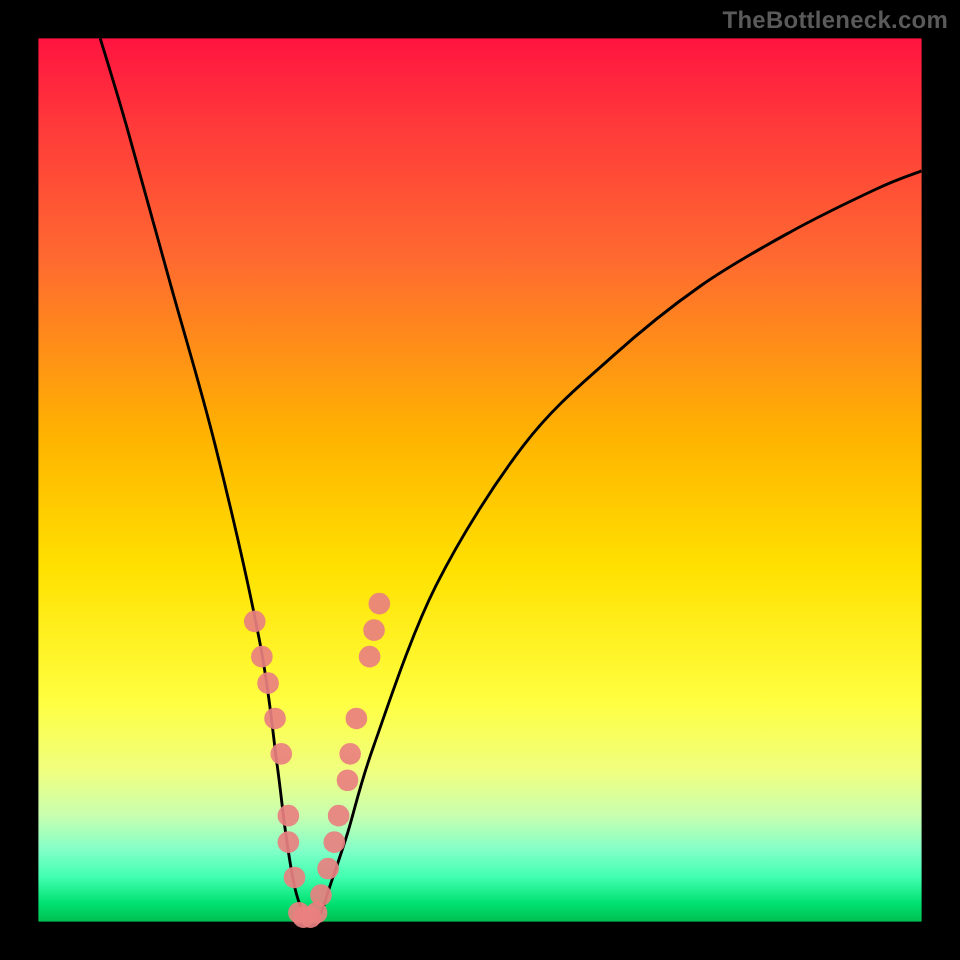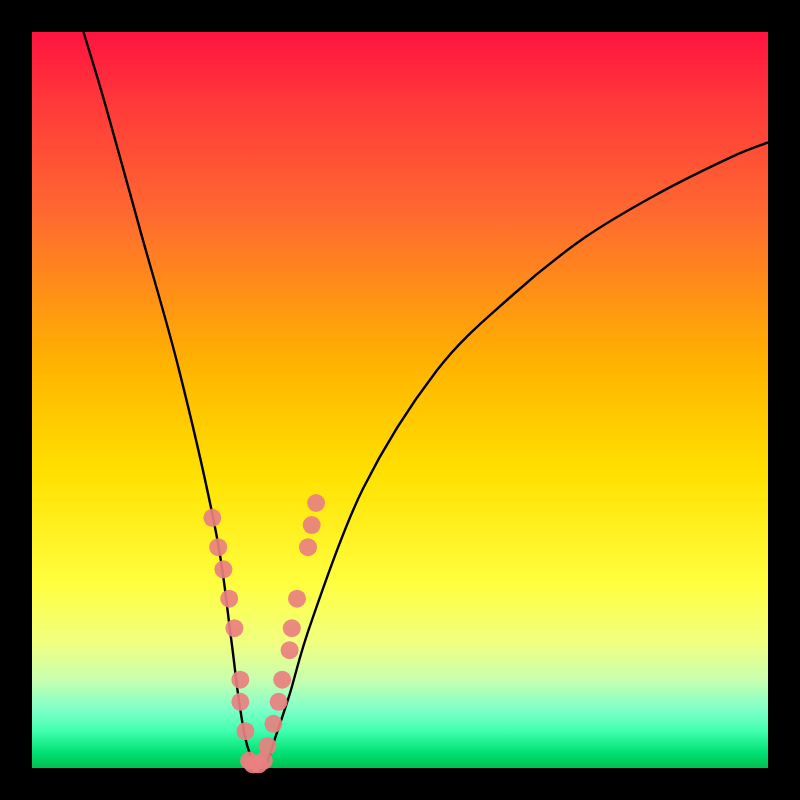--- a/index.html
+++ b/index.html
@@ -55,20 +55,21 @@
     width: 736px;
     height: 736px;
     overflow: visible;
   }
 </style>
 </head>
 <body>
 
 <div class="chart-container">
 
+  <div class="watermark">TheBottleneck.com</div>
 
   <div class="plot-area">
     <svg class="curve" viewBox="0 0 736 736" preserveAspectRatio="none">
       <path fill="none" stroke="#000" stroke-width="2.4" d="M 51.5 0.0 C 55.2 12.3, 63.8 39.3, 73.6 73.6 C 83.4 107.9, 98.1 161.9, 110.4 206.1 C 122.7 250.2, 134.9 289.5, 147.2 338.6 C 159.5 387.6, 175.4 456.3, 184.0 500.5 C 192.6 544.6, 195.0 576.5, 198.7 603.5 C 202.4 630.5, 203.6 645.2, 206.1 662.4 C 208.5 679.6, 211.0 695.5, 213.4 706.6 C 215.9 717.6, 218.3 723.7, 220.8 728.6 C 223.3 733.5, 225.7 736.0, 228.2 736.0 C 230.6 736.0, 233.1 733.5, 235.5 728.6 C 238.0 723.7, 239.2 717.6, 242.9 706.6 C 246.6 695.5, 251.5 682.0, 257.6 662.4 C 263.7 642.8, 267.4 623.1, 279.7 588.8 C 291.9 554.5, 310.3 498.0, 331.2 456.3 C 352.1 414.6, 380.3 370.5, 404.8 338.6 C 429.3 306.7, 453.9 287.0, 478.4 265.0 C 502.9 242.9, 527.5 223.3, 552.0 206.1 C 576.5 188.9, 601.1 175.4, 625.6 161.9 C 650.1 148.4, 680.8 133.7, 699.2 125.1 C 717.6 116.5, 729.9 112.9, 736.0 110.4"></path>
       <g>
           <circle cx="180.3" cy="485.8" r="9" fill="#e98080" fill-opacity="0.92"></circle>
           <circle cx="186.2" cy="515.2" r="9" fill="#e98080" fill-opacity="0.92"></circle>
           <circle cx="191.4" cy="537.3" r="9" fill="#e98080" fill-opacity="0.92"></circle>
           <circle cx="197.2" cy="566.7" r="9" fill="#e98080" fill-opacity="0.92"></circle>
           <circle cx="202.4" cy="596.2" r="9" fill="#e98080" fill-opacity="0.92"></circle>

